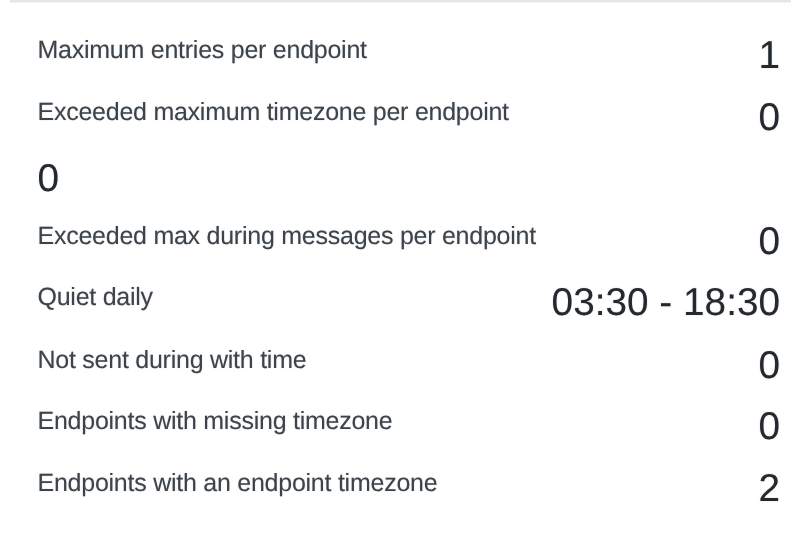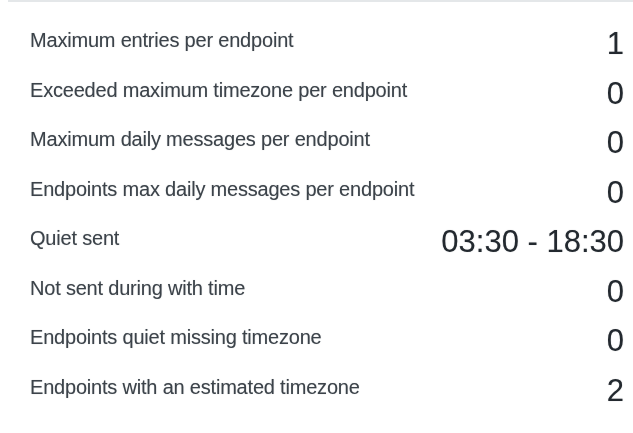--- a/index.html
+++ b/index.html
@@ -65,43 +65,42 @@
       <span class="row-label">Maximum entries per endpoint</span>
       <span class="row-value">1</span>
     </div>
 
     <div class="row">
       <span class="row-label">Exceeded maximum timezone per endpoint</span>
       <span class="row-value">0</span>
     </div>
 
     <div class="row">
-      <span class="row-label">Maximum daily messages per endpoint</span>
       <span class="row-value">0</span>
     </div>
 
     <div class="row">
-      <span class="row-label">Endpoints max daily messages per endpoint</span>
+      <span class="row-label">Exceeded max during messages per endpoint</span>
       <span class="row-value">0</span>
     </div>
 
     <div class="row">
-      <span class="row-label">Quiet sent</span>
+      <span class="row-label">Quiet daily</span>
       <span class="row-value">03:30 - 18:30</span>
     </div>
 
     <div class="row">
       <span class="row-label">Not sent during with time</span>
       <span class="row-value">0</span>
     </div>
 
     <div class="row">
-      <span class="row-label">Endpoints quiet missing timezone</span>
+      <span class="row-label">Endpoints with missing timezone</span>
       <span class="row-value">0</span>
     </div>
 
     <div class="row">
-      <span class="row-label">Endpoints with an estimated timezone</span>
+      <span class="row-label">Endpoints with an endpoint timezone</span>
       <span class="row-value">2</span>
     </div>
 
   </div>
 </div>
 
 </body></html>

